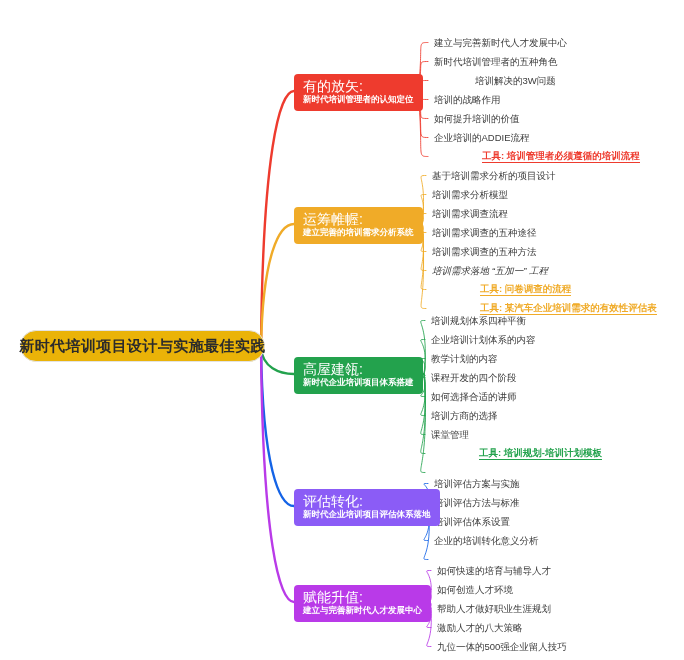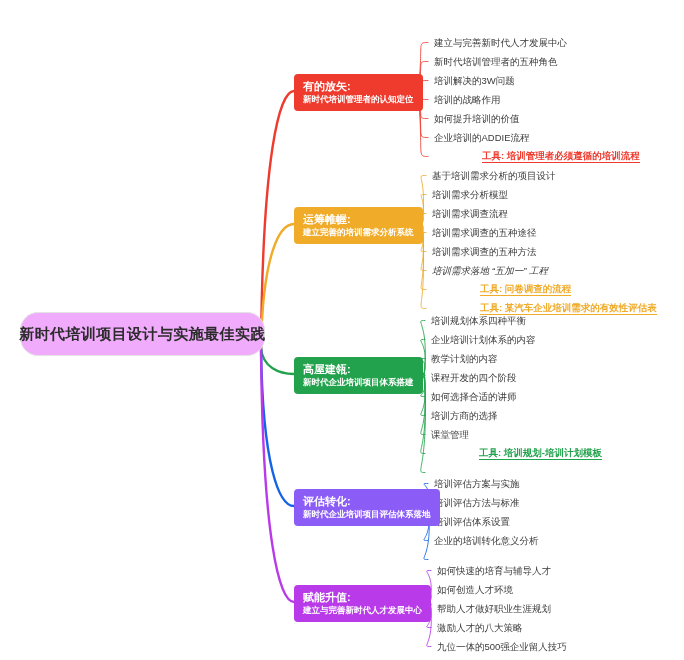--- a/index.html
+++ b/index.html
@@ -22,27 +22,27 @@
     left: 0;
     top: 0;
     width: 684px;
     height: 660px;
     pointer-events: none;
   }
   
   #central-node {
     position: absolute;
     left: 20px;
-    top: 312px;
+    top: 330px;
     width: 245px;
-    height: 44px;
+    height: 32px;
     box-sizing: border-box;
     border: 1px solid #e3e3e3;
     border-radius: 18px;
-    background: #f0abfc;
+    background: #eab308;
     display: flex;
     align-items: center;
     justify-content: center;
     z-index: 5;
   }
   #central-node .central-label {
     font-size: 15px;
     font-weight: bold;
     color: #2b2b2b;
     letter-spacing: 0.4px;
@@ -52,22 +52,22 @@
   .branch-node {
     position: absolute;
     box-sizing: border-box;
     border-radius: 4px;
     padding: 5px 9px 6px 9px;
     z-index: 4;
     min-width: 104px;
   }
   .branch-title {
     display: block;
-    font-size: 11px;
-    font-weight: bold;
+    font-size: 14px;
+    font-weight: normal;
     color: #ffffff;
     line-height: 14px;
     white-space: nowrap;
   }
   .branch-sub {
     display: block;
     font-size: 8.5px;
     font-weight: bold;
     color: #ffffff;
     line-height: 12px;
@@ -156,21 +156,21 @@
       <span class="branch-title">有的放矢:</span>
       <span class="branch-sub">新时代培训管理者的认知定位</span>
     </div>
     <div class="leaf-group" style="left: 434px; top: 33px;">
       <div class="leaf-item" style="color: rgb(58, 58, 58);">
         <span>建立与完善新时代人才发展中心</span>
       </div>
       <div class="leaf-item" style="color: rgb(58, 58, 58);">
         <span>新时代培训管理者的五种角色</span>
       </div>
-      <div class="leaf-item" style="color: rgb(58, 58, 58);">
+      <div class="leaf-item" style="color: rgb(58, 58, 58); margin-left: 41px;">
         <span>培训解决的3W问题</span>
       </div>
       <div class="leaf-item" style="color: rgb(58, 58, 58);">
         <span>培训的战略作用</span>
       </div>
       <div class="leaf-item" style="color: rgb(58, 58, 58);">
         <span>如何提升培训的价值</span>
       </div>
       <div class="leaf-item" style="color: rgb(58, 58, 58);">
         <span>企业培训的ADDIE流程</span>

